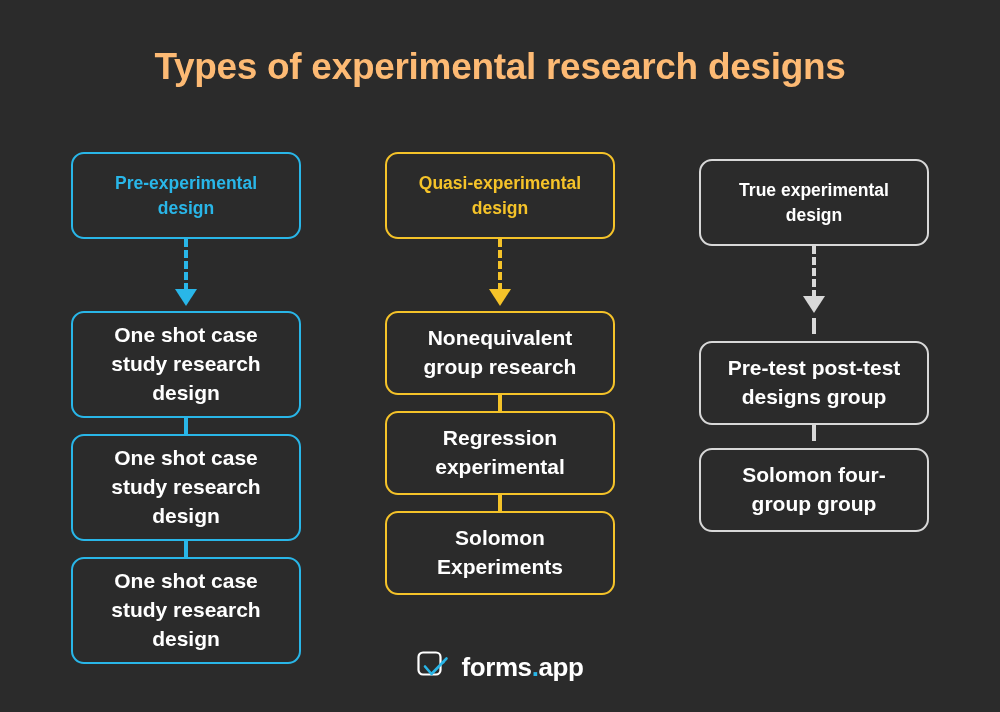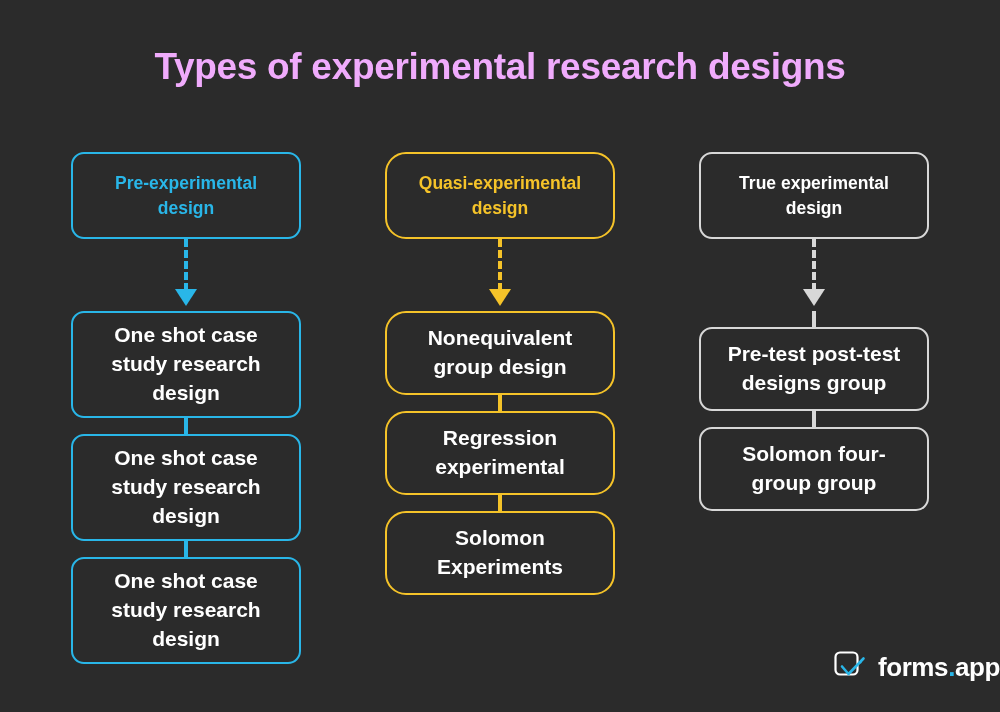--- a/index.html
+++ b/index.html
@@ -23,21 +23,21 @@
     background: #2b2b2b;
   }
 
   
   .title {
     position: absolute;
     top: 45px;
     left: 0;
     width: 1000px;
     text-align: center;
-    color: #f0abfc;
+    color: #fdba74;
     font-size: 37px;
     font-weight: 700;
     letter-spacing: -0.3px;
     line-height: 1.2;
   }
 
   
   .columns {
     position: absolute;
     top: 152px;
@@ -79,23 +79,23 @@
   }
 
   .node.child {
     min-height: 84px;
     font-size: 21px;
   }
 
   
   .col-blue .node            { border-color: #29b6e8; }
   .col-blue .node.header     { color: #29b6e8; }
-  .col-yellow .node          { border-color: #f5c329; border-radius: 21px; }
+  .col-yellow .node          { border-color: #f5c329; }
   .col-yellow .node.header   { color: #f5c329; }
-  .col-gray .node            { border-color: #d8d8d8; }
+  .col-gray .node            { border-color: #d8d8d8; margin-top: 7px; }
   .col-gray .node.header     { color: #ffffff; }
 
   
   .arrow-connector {
     position: relative;
     width: 230px;
     height: 72px;
     display: flex;
     justify-content: center;
   }
@@ -145,21 +145,21 @@
   .col-gray   .link-connector .dash-seg { border-left-color: #d8d8d8; }
 
   
   .footer {
     position: absolute;
     bottom: 28px;
     left: 0;
     width: 1000px;
     display: flex;
     align-items: center;
-    justify-content: flex-end;
+    justify-content: center;
     gap: 11px;
   }
 
   .logo-mark {
     width: 34px;
     height: 34px;
     position: relative;
     flex: 0 0 auto;
   }
 
@@ -209,21 +209,21 @@
 
     <div class="column col-yellow">
       <div class="node header">
         <span>Quasi-experimental design</span>
       </div>
       <div class="arrow-connector">
         <span class="dash-line"></span>
         <span class="arrow-head"></span>
       </div>
       <div class="node child">
-        <span>Nonequivalent group design</span>
+        <span>Nonequivalent group research</span>
       </div>
       <div class="link-connector">
         <span class="dash-seg"></span>
       </div>
       <div class="node child">
         <span>Regression experimental</span>
       </div>
       <div class="link-connector">
         <span class="dash-seg"></span>
       </div>

